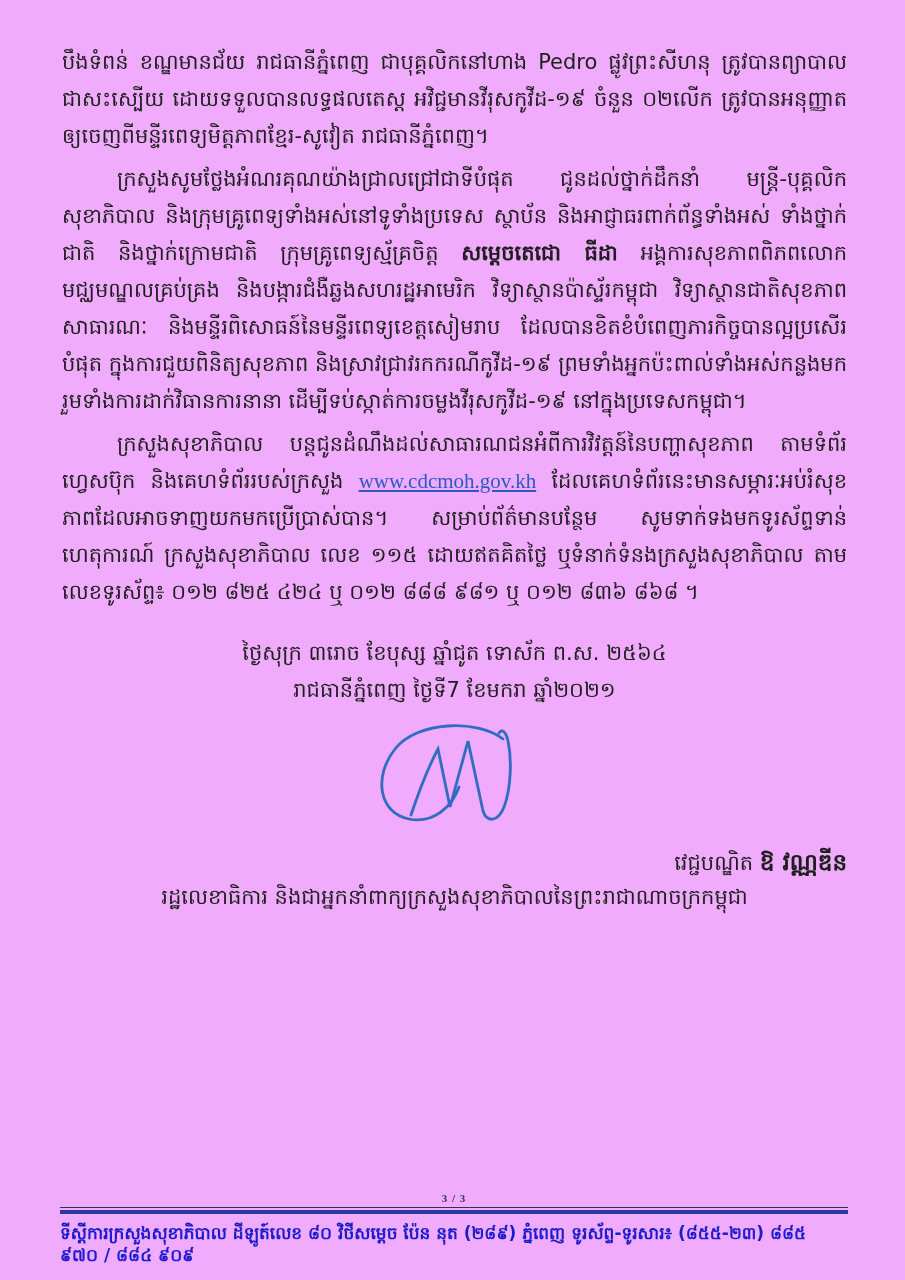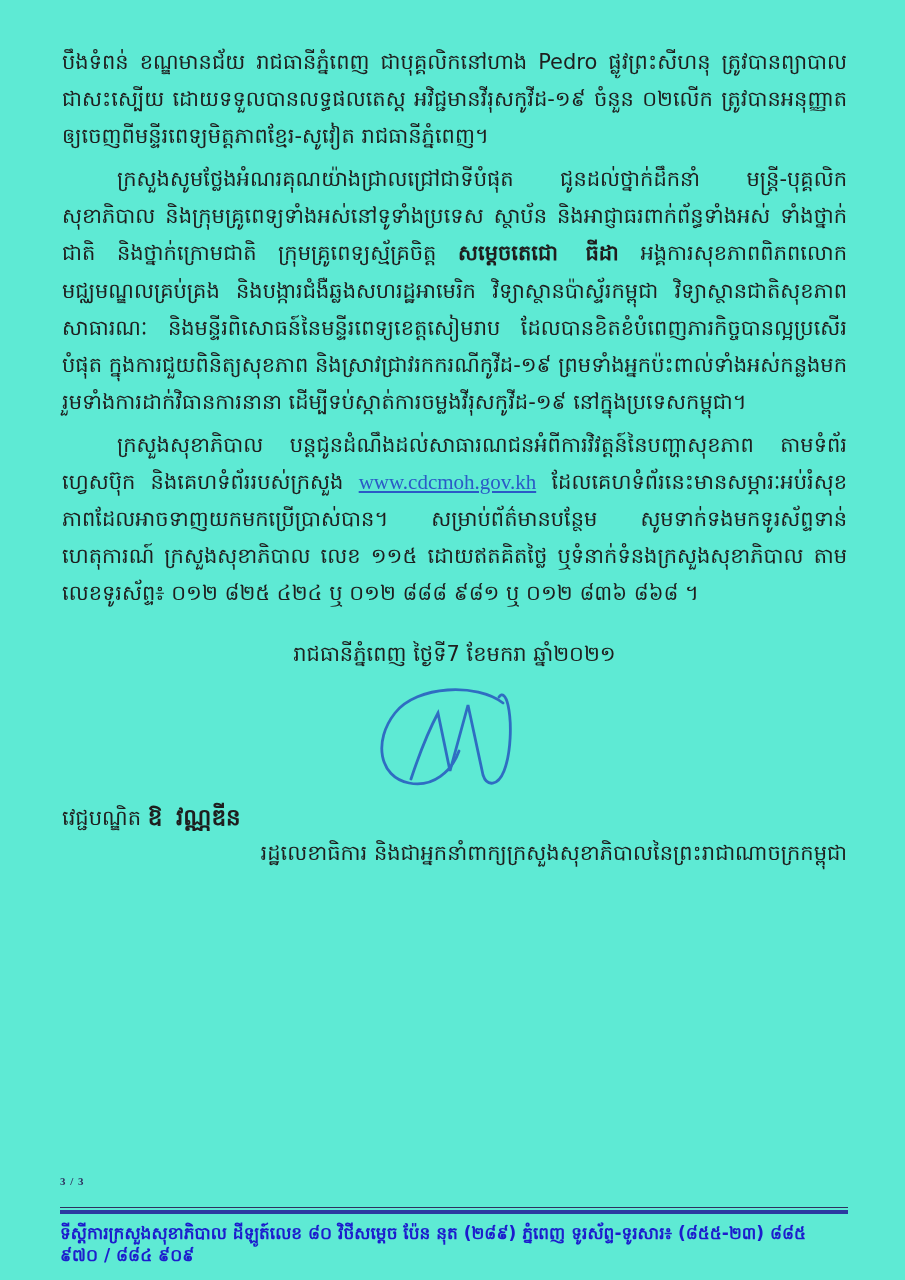--- a/index.html
+++ b/index.html
@@ -1,71 +1,71 @@
 <!DOCTYPE html>
 <html lang="km"><head>
 <meta charset="utf-8">
 <style>
   html,body{margin:0;padding:0;background:#ffffff;}
   .page{
     position:relative;
     width:905px;height:1280px;
-    background:#5eead4;
+    background:#f0abfc;
     overflow:hidden;
     font-family:"DejaVu Sans", sans-serif;
     color:#1e1e1e;
   }
   .content{
     position:absolute;
     left:62px;right:58px;top:44px;
   }
   p.para{
     margin:0 0 6px 0;
     font-size:21px;
     line-height:37px;
     text-align:justify;
   }
   p.para.indent{ text-indent:55px; }
-  .bold-khmer{ font-weight:bold;font-family:Liberation Mono, monospace; }
+  .bold-khmer{ font-weight:bold; }
   a.link{
     color:#2b5ac6;
     text-decoration:underline;
     cursor:pointer;
     font-family:Liberation Serif, serif;
   }
   .date-block{
     margin-top:24px;
     text-align:center;
     font-size:21px;
     line-height:37px;
   }
   .signature-wrap{
     margin-top:10px;
     text-align:center;
   }
   .signer-name{
-    text-align:left;
+    text-align:right;
     font-size:21px;
     line-height:34px;
-    margin-top:2px;
+    margin-top:10px;
   }
   .signer-name .bold-khmer{ font-size:23px; }
   .signer-title{
-    text-align:right;
+    text-align:center;
     font-size:21px;
     line-height:34px;
   }
   .footer{
     position:absolute;
     left:60px;right:57px;bottom:14px;
   }
   .pagenum-row{
-    text-align:left;
+    text-align:center;
     border-bottom:1px solid #2f2f5e;
-    padding-bottom:18px;
+    padding-bottom:1px;
   }
   .pagenum{
     font-family:"Liberation Serif", serif;
     font-weight:bold;
     font-size:11px;
     color:#2f2f5e;
     letter-spacing:1px;
   }
   .blue-rule{
     margin-top:2px;
@@ -86,20 +86,21 @@
 <div class="page">
   <div class="content">
 
     <p class="para">បឹងទំពន់ ខណ្ឌមានជ័យ រាជធានីភ្នំពេញ ជាបុគ្គលិកនៅហាង Pedro ផ្លូវព្រះសីហនុ ត្រូវបានព្យាបាលជាសះស្បើយ ដោយទទួលបានលទ្ធផលតេស្ត អវិជ្ជមានវីរុសកូវីដ-១៩ ចំនួន ០២លើក ត្រូវបានអនុញ្ញាតឲ្យចេញពីមន្ទីរពេទ្យមិត្តភាពខ្មែរ-សូវៀត រាជធានីភ្នំពេញ។</p>
 
     <p class="para indent"><span>ក្រសួងសូមថ្លែងអំណរគុណយ៉ាងជ្រាលជ្រៅជាទីបំផុត ជូនដល់ថ្នាក់ដឹកនាំ មន្ត្រី-បុគ្គលិកសុខាភិបាល និងក្រុមគ្រូពេទ្យទាំងអស់នៅទូទាំងប្រទេស ស្ថាប័ន និងអាជ្ញាធរពាក់ព័ន្ធទាំងអស់ ទាំងថ្នាក់ជាតិ និងថ្នាក់ក្រោមជាតិ ក្រុមគ្រូពេទ្យស្ម័គ្រចិត្ត </span><span class="bold-khmer">សម្ដេចតេជោ ធីដា</span><span> អង្គការសុខភាពពិភពលោក មជ្ឈមណ្ឌលគ្រប់គ្រង និងបង្ការជំងឺឆ្លងសហរដ្ឋអាមេរិក វិទ្យាស្ថានប៉ាស្ទ័រកម្ពុជា វិទ្យាស្ថានជាតិសុខភាពសាធារណៈ និងមន្ទីរពិសោធន៍នៃមន្ទីរពេទ្យខេត្តសៀមរាប ដែលបានខិតខំបំពេញភារកិច្ចបានល្អប្រសើរបំផុត ក្នុងការជួយពិនិត្យសុខភាព និងស្រាវជ្រាវរកករណីកូវីដ-១៩ ព្រមទាំងអ្នកប៉ះពាល់ទាំងអស់កន្លងមក រួមទាំងការដាក់វិធានការនានា ដើម្បីទប់ស្កាត់ការចម្លងវីរុសកូវីដ-១៩ នៅក្នុងប្រទេសកម្ពុជា។</span></p>
 
     <p class="para indent"><span>ក្រសួងសុខាភិបាល បន្តជូនដំណឹងដល់សាធារណជនអំពីការវិវត្តន៍នៃបញ្ហាសុខភាព តាមទំព័រហ្វេសប៊ុក និងគេហទំព័ររបស់ក្រសួង </span><a class="link">www.cdcmoh.gov.kh</a><span> ដែលគេហទំព័រនេះមានសម្ភារៈអប់រំសុខភាពដែលអាចទាញយកមកប្រើប្រាស់បាន។ សម្រាប់ព័ត៌មានបន្ថែម សូមទាក់ទងមកទូរស័ព្ទទាន់ហេតុការណ៍ ក្រសួងសុខាភិបាល លេខ ១១៥ ដោយឥតគិតថ្លៃ ឬទំនាក់ទំនងក្រសួងសុខាភិបាល តាមលេខទូរស័ព្ទ៖ ០១២ ៨២៥ ៤២៤ ឬ ០១២ ៨៨៨ ៩៨១ ឬ ០១២ ៨៣៦ ៨៦៨ ។</span></p>
 
     <div class="date-block">
+      <div>ថ្ងៃសុក្រ ៣រោច ខែបុស្ស ឆ្នាំជូត ទោស័ក ព.ស. ២៥៦៤</div>
       <div>រាជធានីភ្នំពេញ ថ្ងៃទី7 ខែមករា ឆ្នាំ២០២១</div>
     </div>
 
     <div class="signature-wrap">
       <svg width="200" height="112" viewBox="0 0 200 112" fill="none" xmlns="http://www.w3.org/2000/svg">
         <path d="M 148 20 C 122 0 62 2 40 30 C 18 58 24 94 54 100 C 78 105 97 88 104 68" stroke="#2f6dc2" stroke-width="2.8" stroke-linecap="round" fill="none"></path>
         <path d="M 56 96 C 67 63 75 45 83 30 L 95 88 L 113 22 L 128 92 C 132 104 143 103 149 88 C 156 70 157 40 153 22 C 151 13 147 9 144 14" stroke="#2f6dc2" stroke-width="2.8" stroke-linecap="round" fill="none"></path>
       </svg>
     </div>
 

